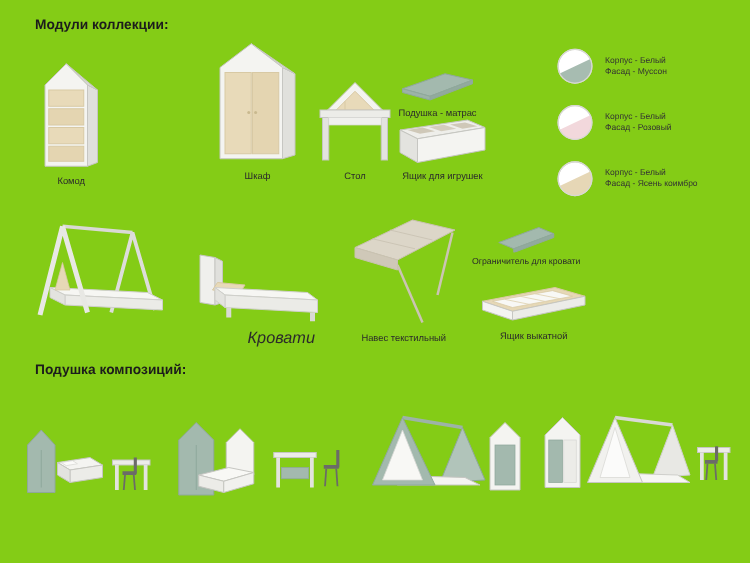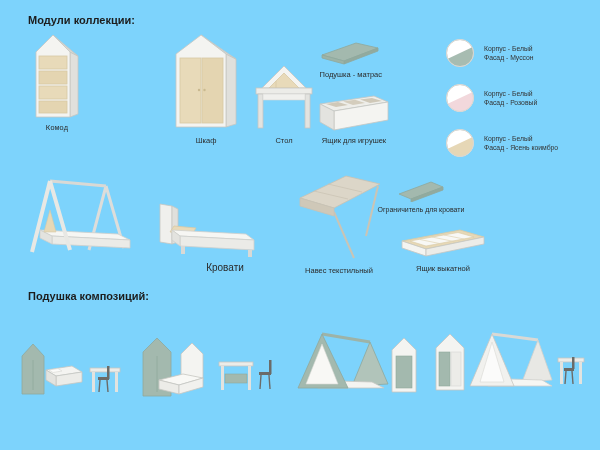--- a/index.html
+++ b/index.html
@@ -1,35 +1,35 @@
 <!DOCTYPE html>
 <html><head>
 <meta charset="utf-8">
 <style>
   * { margin:0; padding:0; box-sizing:border-box; }
   html,body { background:#ffffff; font-family:"Liberation Sans", sans-serif; }
-  .canvas { position:relative; width:600px; height:450px; background:#7dd3fc; overflow:hidden; }
+  .canvas { position:relative; width:600px; height:450px; background:#84cc16; overflow:hidden; }
   .heading { position:absolute; font-size:11px; font-weight:bold; color:#1c1c1c; white-space:nowrap; }
   .item { position:absolute; display:flex; flex-direction:column; align-items:center; }
   .item-label { font-size:7.5px; color:#2b2b2b; text-align:center; margin-top:4px; white-space:nowrap; }
-  .floating-label { position:absolute; font-size:10px; color:#2b2b2b; text-align:center; white-space:nowrap; }
+  .floating-label { position:absolute; font-size:13px; color:#2b2b2b; text-align:center; white-space:nowrap;font-style:italic; }
   .variants-block { position:absolute; left:445px; top:38px; display:flex; flex-direction:column; gap:15px; }
   .variant-row { display:flex; align-items:center; }
   .variant-text { margin-left:9px; font-size:6.8px; line-height:9px; color:#333333; }
   svg { display:block; }
 </style>
 </head>
 <body>
 
 <div class="canvas">
 
   <div class="heading" style="left:28px; top:14px;">Модули коллекции:</div>
   <div class="heading" style="left:28px; top:290px;">Подушка композиций:</div>
 
-  <div class="item" style="left:32px; top:32px; width:50px;font-family:Liberation Mono, monospace;">
+  <div class="item" style="left:32px; top:48px; width:50px;">
     <svg width="50" height="88" viewBox="0 0 50 88">
       <polygon points="38,20 46,24 46,82 38,85" fill="#e0e0dc" stroke="#c6c6c2" stroke-width="0.8"></polygon>
       <polygon points="21,3 46,24 38,20" fill="#d7d7d3" stroke="#c6c6c2" stroke-width="0.8"></polygon>
       <polygon points="4,20 21,3 38,20 38,85 4,85" fill="#f4f4f1" stroke="#c6c6c2" stroke-width="0.8"></polygon>
       <rect x="7" y="24" width="28" height="13" fill="#e8dab9" stroke="#d8c9a4" stroke-width="0.8"></rect>
       <rect x="7" y="39" width="28" height="13" fill="#e4d5b1" stroke="#d8c9a4" stroke-width="0.8"></rect>
       <rect x="7" y="54" width="28" height="13" fill="#e8dab9" stroke="#d8c9a4" stroke-width="0.8"></rect>
       <rect x="7" y="69" width="28" height="12" fill="#e4d5b1" stroke="#d8c9a4" stroke-width="0.8"></rect>
     </svg>
     <div class="item-label">Комод</div>
@@ -55,21 +55,21 @@
       <polygon points="31,3 66,27 56,22" fill="#d7d7d3" stroke="#c6c6c2" stroke-width="0.8"></polygon>
       <polygon points="6,22 31,3 56,22 56,95 6,95" fill="#f4f4f1" stroke="#c6c6c2" stroke-width="0.8"></polygon>
       <rect x="10" y="26" width="21" height="65" fill="#e8dab9" stroke="#d8c9a4" stroke-width="0.8"></rect>
       <rect x="32" y="26" width="21" height="65" fill="#e4d5b1" stroke="#d8c9a4" stroke-width="0.8"></rect>
       <circle cx="29" cy="58" r="1.2" fill="#c9b98f"></circle>
       <circle cx="34.5" cy="58" r="1.2" fill="#c9b98f"></circle>
     </svg>
     <div class="item-label">Шкаф</div>
   </div>
 
-  <div class="item" style="left:318px; top:40px; width:64px;align-items:flex-end;">
+  <div class="item" style="left:318px; top:56px; width:64px;">
     <svg width="64" height="26" viewBox="0 0 64 26">
       <polygon points="4,15 38,3 60,8 26,21" fill="#a3b9ae" stroke="#8fa89c" stroke-width="0.8"></polygon>
       <polygon points="26,21 60,8 60,11 26,24" fill="#92aa9e" stroke="#8fa89c" stroke-width="0.8"></polygon>
       <polygon points="4,15 26,21 26,24 4,18" fill="#9cb3a7" stroke="#8fa89c" stroke-width="0.8"></polygon>
     </svg>
     <div class="item-label">Подушка - матрас</div>
   </div>
 
   <div class="item" style="left:316px; top:92px; width:76px;justify-content:space-between;">
     <svg width="76" height="40" viewBox="0 0 76 40">
@@ -140,41 +140,41 @@
     <polygon points="24,28 46,30 42,36 20,34" fill="#e8dab9" stroke="#d8c9a4" stroke-width="0.8"></polygon>
     <polygon points="22,32 96,36 104,42 30,38" fill="#f6f6f3" stroke="#cfcfcb" stroke-width="0.8"></polygon>
     <polygon points="30,38 104,42 104,52 30,48" fill="#ebebe7" stroke="#cfcfcb" stroke-width="0.8"></polygon>
     <polygon points="22,32 30,38 30,48 22,42" fill="#e3e3df" stroke="#cfcfcb" stroke-width="0.8"></polygon>
     <rect x="31" y="48" width="4" height="8" fill="#d9d9d5"></rect>
     <rect x="98" y="52" width="4" height="7" fill="#d9d9d5"></rect>
   </svg>
 
   <div class="floating-label" style="left:185px; top:262px; width:80px;">Кровати</div>
 
-  <div class="item" style="left:294px; top:170px; width:90px;">
+  <div class="item" style="left:278px; top:170px; width:90px;">
     <svg width="90" height="92" viewBox="0 0 90 92">
       <line x1="40" y1="42" x2="60" y2="88" stroke="#cbc4b4" stroke-width="2"></line>
       <line x1="84" y1="16" x2="72" y2="66" stroke="#cbc4b4" stroke-width="2"></line>
       <polygon points="6,28 52,6 86,14 40,38" fill="#dcd6c8" stroke="#c9c2b2" stroke-width="0.8"></polygon>
       <polygon points="6,28 40,38 40,46 6,36" fill="#cfc8b8" stroke="#c9c2b2" stroke-width="0.8"></polygon>
       <line x1="20" y1="21" x2="54" y2="29" stroke="#c9c2b2" stroke-width="0.7"></line>
       <line x1="34" y1="14" x2="68" y2="22" stroke="#c9c2b2" stroke-width="0.7"></line>
     </svg>
     <div class="item-label">Навес текстильный</div>
   </div>
 
   <div class="item" style="left:378px; top:178px; width:86px;">
     <svg width="52" height="24" viewBox="0 0 52 24">
       <polygon points="4,16 36,4 48,9 16,21" fill="#a3b9ae" stroke="#8fa89c" stroke-width="0.8"></polygon>
       <polygon points="16,21 48,9 48,12 16,24" fill="#92aa9e" stroke="#8fa89c" stroke-width="0.8"></polygon>
     </svg>
     <div class="item-label" style="font-size:7px;">Ограничитель для кровати</div>
   </div>
 
-  <div class="item" style="left:398px; top:226px; width:90px;">
+  <div class="item" style="left:382px; top:226px; width:90px;">
     <svg width="90" height="34" viewBox="0 0 90 34">
       <polygon points="4,15 62,4 86,11 28,23" fill="#e6d8b6" stroke="#d8c9a4" stroke-width="0.8"></polygon>
       <polygon points="12,15 60,6.5 76,11 28,20" fill="#f8f8f5" stroke="#d8c9a4" stroke-width="0.6"></polygon>
       <line x1="22" y1="13.5" x2="44" y2="18" stroke="#e0d4b4" stroke-width="0.7"></line>
       <line x1="34" y1="11" x2="56" y2="15.5" stroke="#e0d4b4" stroke-width="0.7"></line>
       <line x1="46" y1="9" x2="66" y2="13" stroke="#e0d4b4" stroke-width="0.7"></line>
       <polygon points="4,15 28,23 28,30 4,22" fill="#f4f4f1" stroke="#c6c6c2" stroke-width="0.8"></polygon>
       <polygon points="28,23 86,11 86,18 28,30" fill="#ecece8" stroke="#c6c6c2" stroke-width="0.8"></polygon>
     </svg>
     <div class="item-label">Ящик выкатной</div>

